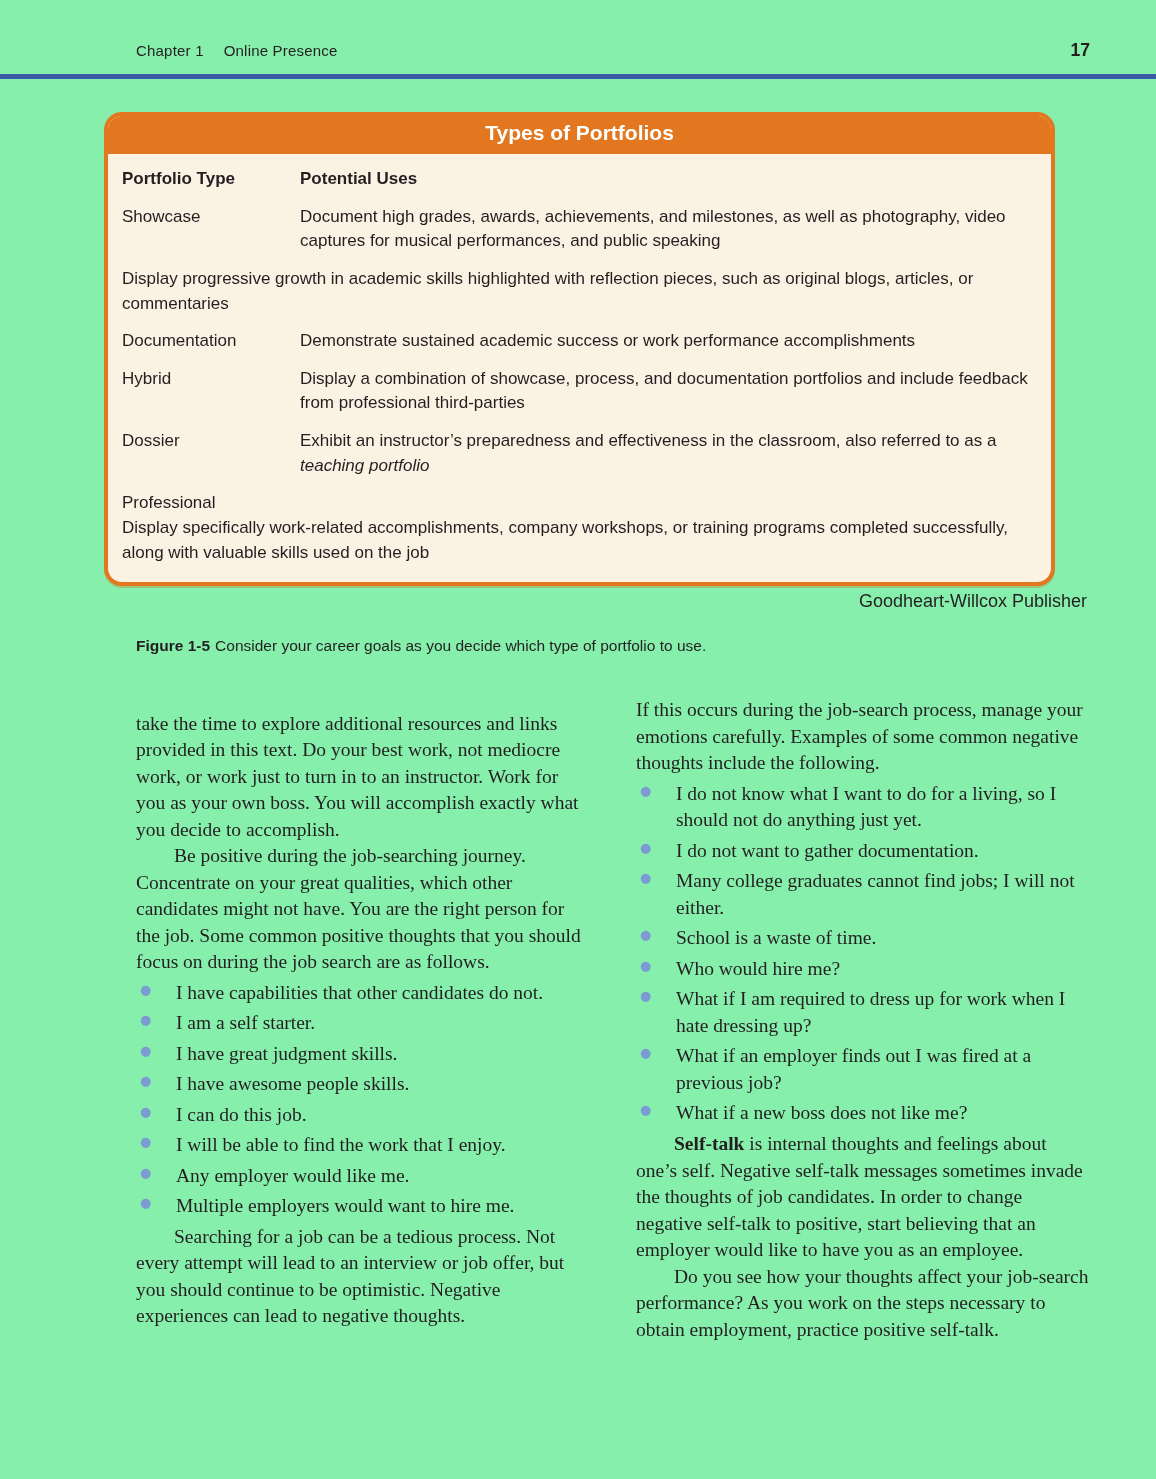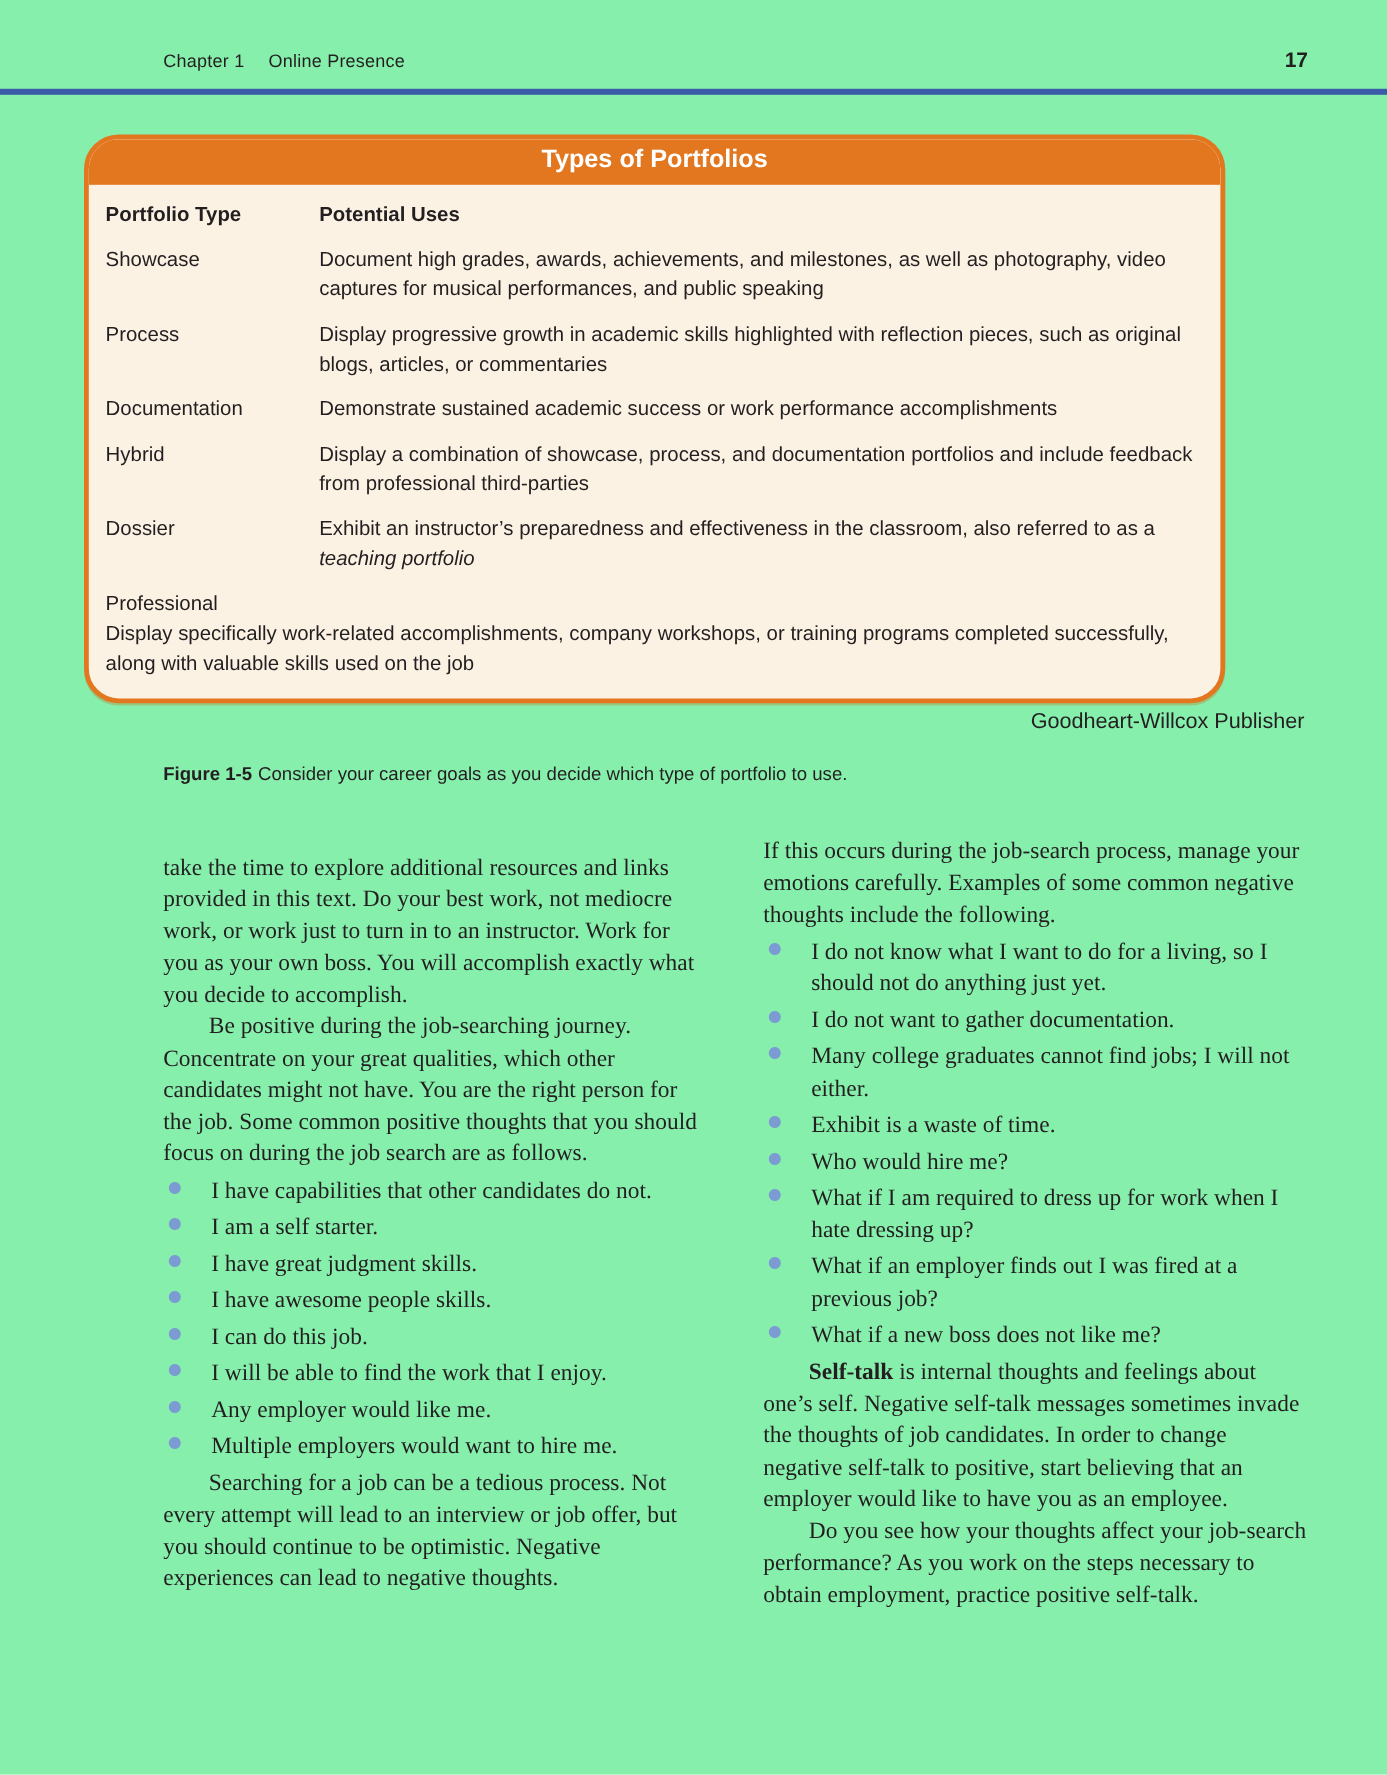--- a/index.html
+++ b/index.html
@@ -15,22 +15,22 @@
   .page{position:relative;width:1156px;min-height:1479px;background:#86efac;padding-top:40px;overflow:hidden;}
 
   
   .running-head{display:flex;justify-content:space-between;align-items:baseline;margin:0 66px 0 136px;}
   .rh-left{font-size:15px;letter-spacing:.2px;}
   .rh-left .sec{margin-left:20px;}
   .rh-page-num{font-size:17.5px;font-weight:bold;}
   .rule{width:100%;height:5px;background:var(--rule-blue);margin-top:13px;}
 
   
-  .figure-table{margin:33px 0 0 70px;width:951px;background:var(--cream);
-    border:4px solid var(--orange);border-radius:29px;overflow:hidden;
+  .figure-table{margin:33px 0 0 104px;width:951px;background:var(--cream);
+    border:4px solid var(--orange);border-radius:18px;overflow:hidden;
     box-shadow:0 2px 0 rgba(190,120,40,.35);}
   .table-title{background:var(--orange);color:#ffffff;font-weight:bold;font-size:21px;
     text-align:center;padding:5px 0 9px;}
   .table-body{padding:13px 14px 17px 14px;font-size:17px;line-height:1.45;}
   .trow{display:flex;margin-bottom:13px;}
   .trow:last-child{margin-bottom:0;flex-direction:column;}
   .thead{font-weight:bold;}
   .tcell-type{width:178px;flex-shrink:0;padding-right:10px;}
   .tcell-uses{flex:1;}
   .tcell-uses em{font-style:italic;}
@@ -72,21 +72,20 @@
       <div class="trow thead">
         <div class="tcell-type">Portfolio Type</div>
         <div class="tcell-uses">Potential Uses</div>
       </div>
       <div id="table-rows">
           <div class="trow">
             <div class="tcell-type">Showcase</div>
             <div class="tcell-uses">Document high grades, awards, achievements, and milestones, as well as photography, video captures for musical performances, and public speaking</div>
           </div>
           <div class="trow">
-            <div class="tcell-type">Process</div>
             <div class="tcell-uses">Display progressive growth in academic skills highlighted with reflection pieces, such as original blogs, articles, or commentaries</div>
           </div>
           <div class="trow">
             <div class="tcell-type">Documentation</div>
             <div class="tcell-uses">Demonstrate sustained academic success or work performance accomplishments</div>
           </div>
           <div class="trow">
             <div class="tcell-type">Hybrid</div>
             <div class="tcell-uses">Display a combination of showcase, process, and documentation portfolios and include feedback from professional third-parties</div>
           </div>
@@ -123,21 +122,21 @@
           <li>Multiple employers would want to hire me.</li>
         </ul>
         <p class="indent">Searching for a job can be a tedious process. Not every attempt will lead to an interview or job offer, but you should continue to be optimistic. Negative experiences can lead to negative thoughts.</p>
       </div>
     <div class="col" id="col-right">
         <p>If this occurs during the job-search process, manage your emotions carefully. Examples of some common negative thoughts include the following.</p>
         <ul>
           <li>I do not know what I want to do for a living, so I should not do anything just yet.</li>
           <li>I do not want to gather documentation.</li>
           <li>Many college graduates cannot find jobs; I will not either.</li>
-          <li>Exhibit is a waste of time.</li>
+          <li>School is a waste of time.</li>
           <li>Who would hire me?</li>
           <li>What if I am required to dress up for work when I hate dressing up?</li>
           <li>What if an employer finds out I was fired at a previous job?</li>
           <li>What if a new boss does not like me?</li>
         </ul>
         <p class="indent"><strong>Self-talk</strong> is internal thoughts and feelings about one’s self. Negative self-talk messages sometimes invade the thoughts of job candidates. In order to change negative self-talk to positive, start believing that an employer would like to have you as an employee.</p>
         <p class="indent">Do you see how your thoughts affect your job-search performance? As you work on the steps necessary to obtain employment, practice positive self-talk.</p>
       </div>
   </main>
 

